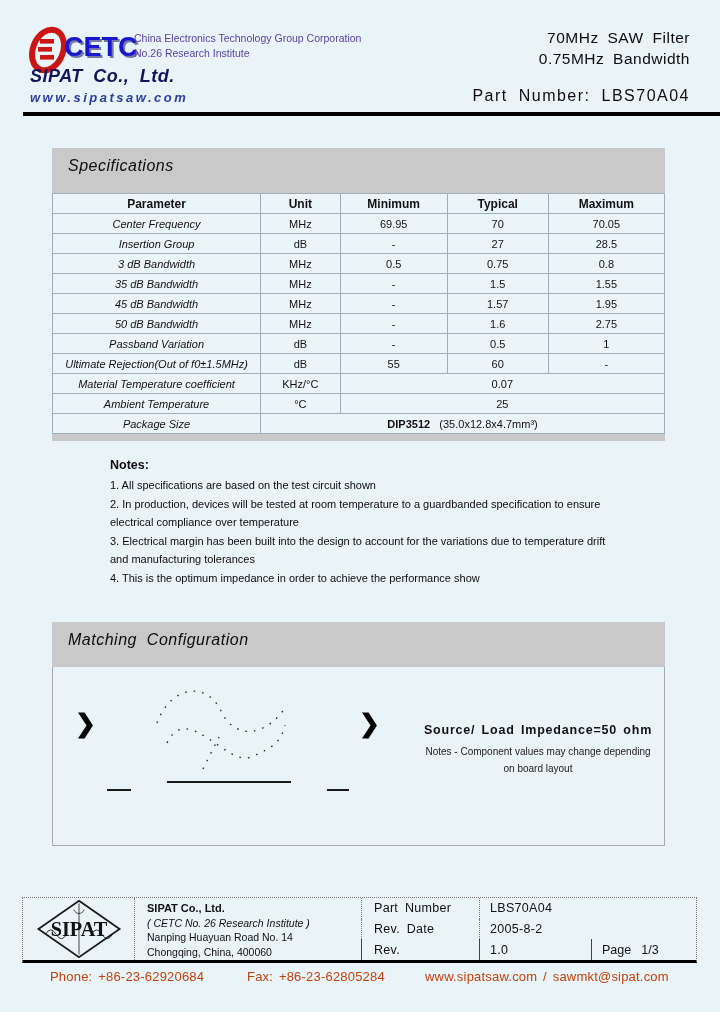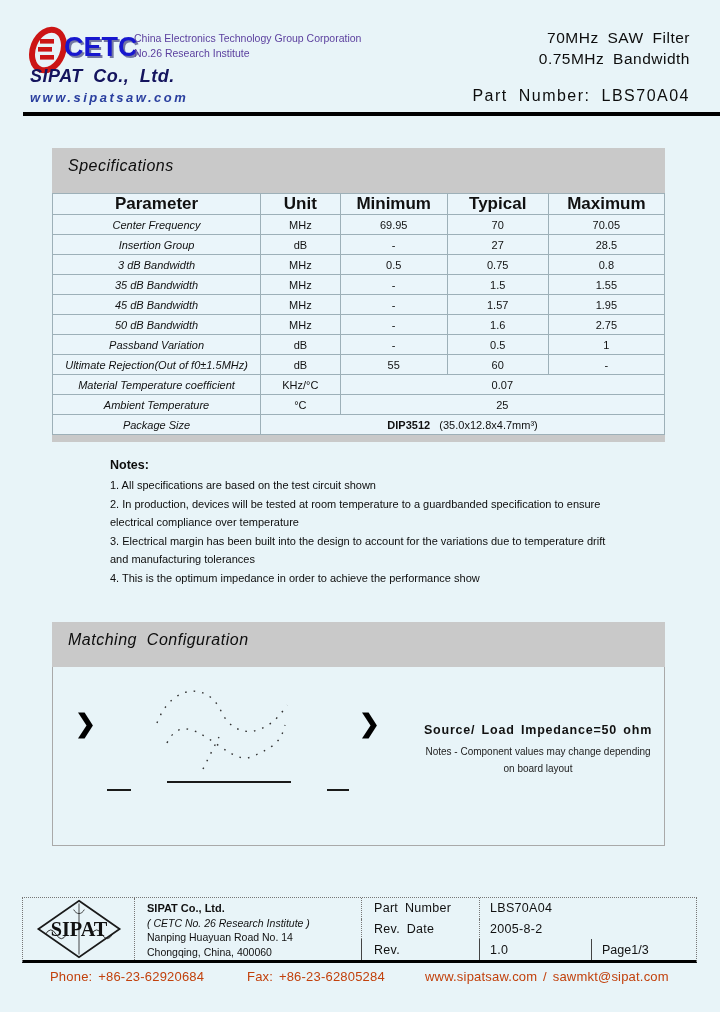--- a/index.html
+++ b/index.html
@@ -44,21 +44,21 @@
   }
   #specs{top:148px;padding-bottom:7px;}
   table.spec{
     width:100%;border-collapse:collapse;table-layout:fixed;background:#eaf5fa;
     font-size:11px;color:#111;
   }
   table.spec th,table.spec td{
     border:1px solid var(--table-border);height:19px;text-align:center;
     padding:0 2px;overflow:hidden;white-space:nowrap;
   }
-  table.spec th{font-size:17px;}
+  table.spec th{font-size:12px;}
   td.param{font-style:italic;}
   .c-param{width:34%}.c-unit{width:13%}.c-min{width:17.5%}.c-typ{width:16.5%}.c-max{width:19%}
   .pkg b{font-weight:bold;}
   
   .notes{position:absolute;left:110px;top:458px;width:540px;font-size:11px;color:#0d0d0d;}
   .notes .nt{font-weight:bold;font-size:12.5px;margin-bottom:7px;}
   .notes .nl{height:18.5px;}
   
   #match{top:622px;}
   .match-body{
@@ -89,21 +89,21 @@
   .f-addr .a1{font-weight:bold;font-size:11px;}
   .f-addr .a2{font-style:italic;}
   .f-rows{position:absolute;left:338px;top:0;right:0;height:100%;}
   .f-row{height:33.33%;display:flex;align-items:stretch;font-size:12.5px;}
   .f-row .lbl{width:118px;box-sizing:border-box;padding-left:12px;display:flex;align-items:center;
     border-left:1px dotted #777;letter-spacing:.3px;word-spacing:3px;}
   .f-row .val{flex:1;box-sizing:border-box;padding-left:10px;display:flex;align-items:center;
     border-left:1px dotted #777;letter-spacing:.3px;}
   .f-row.last .lbl,.f-row.last .val{border-left-style:solid;border-left-color:#444;}
   .f-row .page{flex:0 0 105px;box-sizing:border-box;border-left:1px solid #444;padding-left:10px;
-    display:flex;align-items:center;}
+    display:flex;align-items:center;gap:10px;}
   .contact{position:absolute;top:969px;left:0;width:720px;height:20px;font-size:13px;color:#c2410c;}
   .contact span{position:absolute;letter-spacing:.2px;word-spacing:2px;}
   .ct-phone{left:50px;} .ct-fax{left:247px;} .ct-web{left:425px;}
 </style>
 </head>
 <body>
 
 <div class="swoosh">
   <svg width="40" height="48" viewBox="0 0 40 48">
     <ellipse cx="20" cy="24" rx="15" ry="21" fill="none" stroke="#cc1515" stroke-width="6" transform="rotate(22 20 24)"></ellipse>

